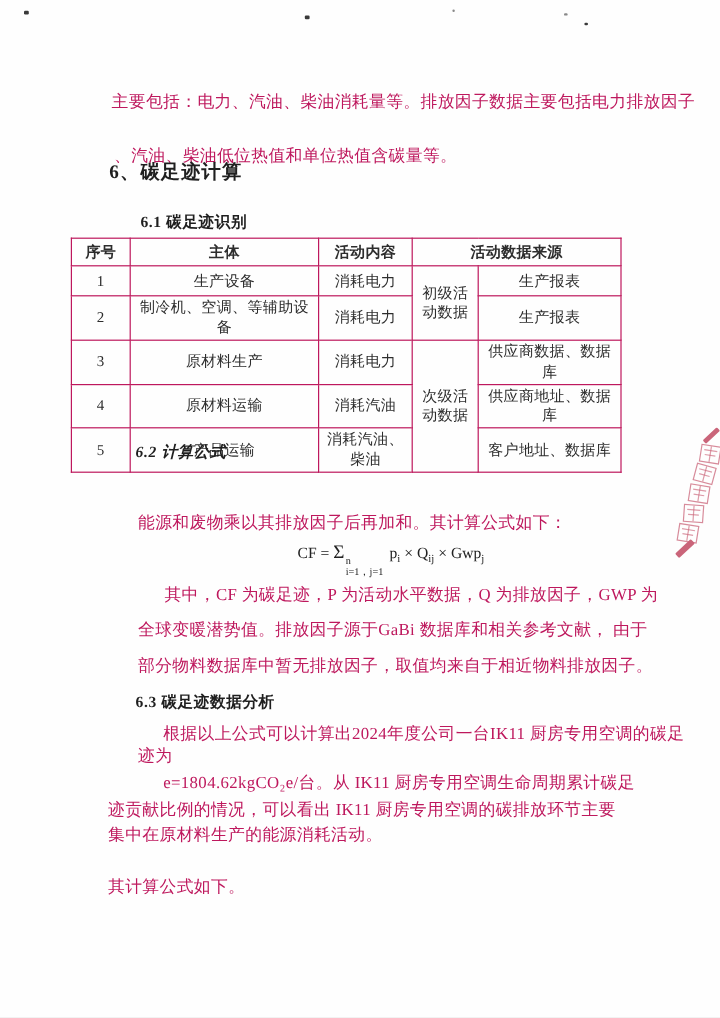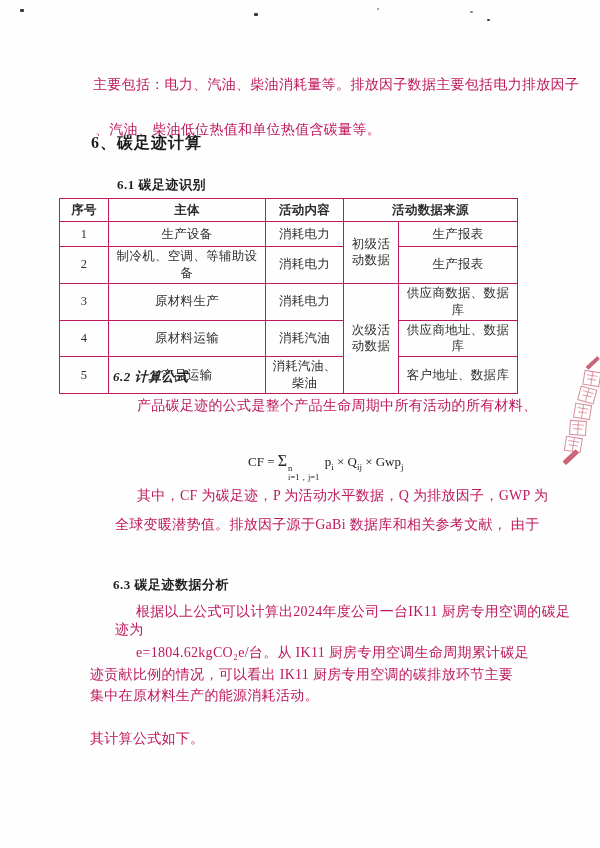--- a/index.html
+++ b/index.html
@@ -122,38 +122,39 @@
     <tr class="r5">
       <td>5</td>
       <td>产品运输</td>
       <td>消耗汽油、柴油</td>
       <td>客户地址、数据库</td>
     </tr>
   </tbody>
     </table>
 
   <div class="h-sub" style="left:113px;top:368px;font-style:italic;">6.2 计算公式</div>
-  <div class="line" style="left:137px;top:397px;">产品碳足迹的公式是整个产品生命周期中所有活动的所有材料、</div>
+  <div class="line" style="left:115px;top:427px;">能源和废物乘以其排放因子后再加和。其计算公式如下：</div>
 
   <div class="formula">
     <span>CF</span>
     <span>=</span>
     <span class="sigma">Σ</span><span class="stack">
         <span>n</span>
         <span>i=1，j=1</span>
       </span>
     <span>p</span><sub>i</sub>
     <span>×</span>
     <span>Q</span><sub>ij</sub>
     <span>×</span>
     <span>Gwp</span><sub>j</sub>
   </div>
 
   <div class="line" style="left:137px;top:487px;">其中，CF 为碳足迹，P 为活动水平数据，Q 为排放因子，GWP 为</div>
   <div class="line" style="left:115px;top:516px;">全球变暖潜势值。排放因子源于GaBi 数据库和相关参考文献， 由于</div>
+  <div class="line" style="left:115px;top:546px;">部分物料数据库中暂无排放因子，取值均来自于相近物料排放因子。</div>
 
   <div class="h-sub" style="left:113px;top:576px;">6.3 碳足迹数据分析</div>
   <div class="line" style="left:136px;top:603px;">根据以上公式可以计算出2024年度公司一台IK11 厨房专用空调的碳足</div>
   <div class="line" style="left:115px;top:621px;">迹为</div>
   <div class="line" style="left:136px;top:644px;">e=1804.62kgCO₂e/台。从 IK11 厨房专用空调生命周期累计碳足</div>
   <div class="line" style="left:90px;top:666px;">迹贡献比例的情况，可以看出 IK11 厨房专用空调的碳排放环节主要</div>
   <div class="line" style="left:90px;top:687px;">集中在原材料生产的能源消耗活动。</div>
   <div class="line" style="left:90px;top:730px;">其计算公式如下。</div>
 
   <div class="stamp">

